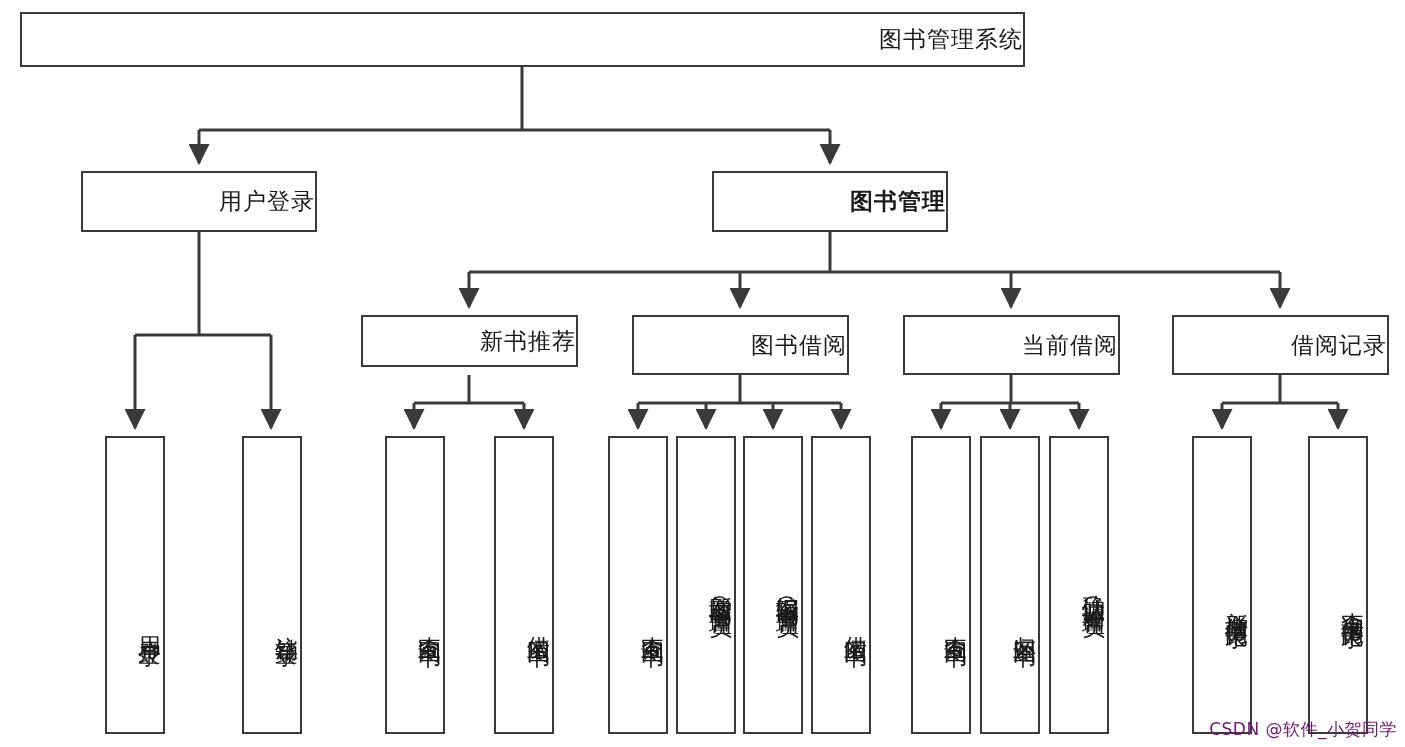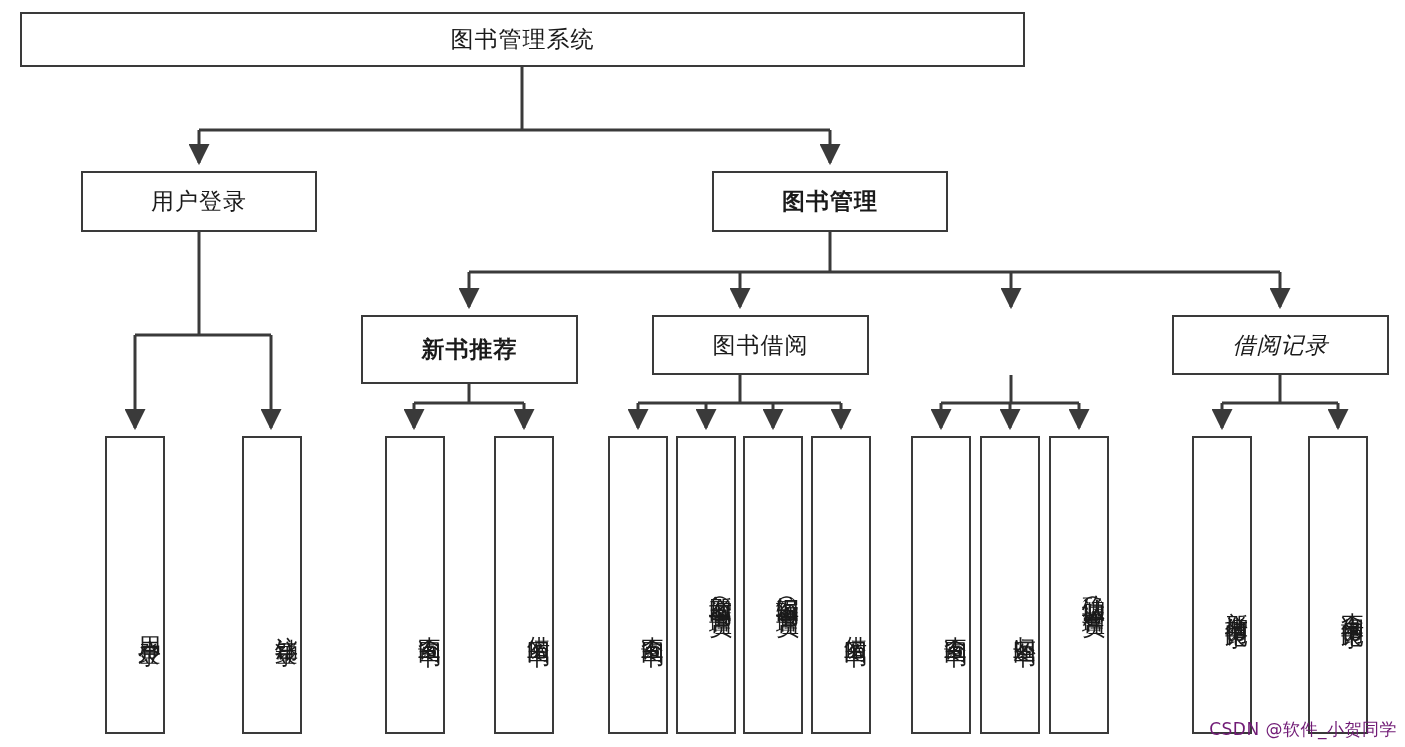--- a/index.html
+++ b/index.html
@@ -23,21 +23,21 @@
     height: 747px;
     pointer-events: none;
   }
   .node {
     position: absolute;
     box-sizing: border-box;
     border: 2px solid #3a3a3a;
     background: #ffffff;
     display: flex;
     align-items: center;
-    justify-content: center;
+    justify-content: flex-end;
     color: #1a1a1a;
   }
   .node.horiz {
     font-size: 23px;
     letter-spacing: 1px;
   }
   .node.vert {
     writing-mode: vertical-rl;
     text-orientation: upright;
     font-size: 23px;
@@ -125,30 +125,33 @@
   </div>
 
   <div class="node horiz" style="left:81px; top:171px; width:236px; height:61px;">
     <span class="node-label">用户登录</span>
   </div>
 
   <div class="node horiz" style="left:712px; top:171px; width:236px; height:61px;font-weight:bold;">
     <span class="node-label">图书管理</span>
   </div>
 
-  <div class="node horiz" style="left:361px; top:315px; width:217px; height:69px;font-weight:bold;">
+  <div class="node horiz" style="left:361px; top:315px; width:217px; height:52px;">
     <span class="node-label">新书推荐</span>
   </div>
 
-  <div class="node horiz" style="left:632px; top:315px; width:217px; height:60px;margin-left:20px;">
+  <div class="node horiz" style="left:632px; top:315px; width:217px; height:60px;">
     <span class="node-label">图书借阅</span>
   </div>
 
-
-  <div class="node horiz" style="left:1172px; top:315px; width:217px; height:60px;font-style:italic;">
+  <div class="node horiz" style="left:903px; top:315px; width:217px; height:60px;">
+    <span class="node-label">当前借阅</span>
+  </div>
+
+  <div class="node horiz" style="left:1172px; top:315px; width:217px; height:60px;">
     <span class="node-label">借阅记录</span>
   </div>
 
   <div class="node vert" style="left:105px; top:436px; width:60px; height:298px; padding-top:78px;">
     <span class="node-label">用户登录</span>
   </div>
 
   <div class="node vert" style="left:242px; top:436px; width:60px; height:298px; padding-top:78px;">
     <span class="node-label">注销登录</span>
   </div>

